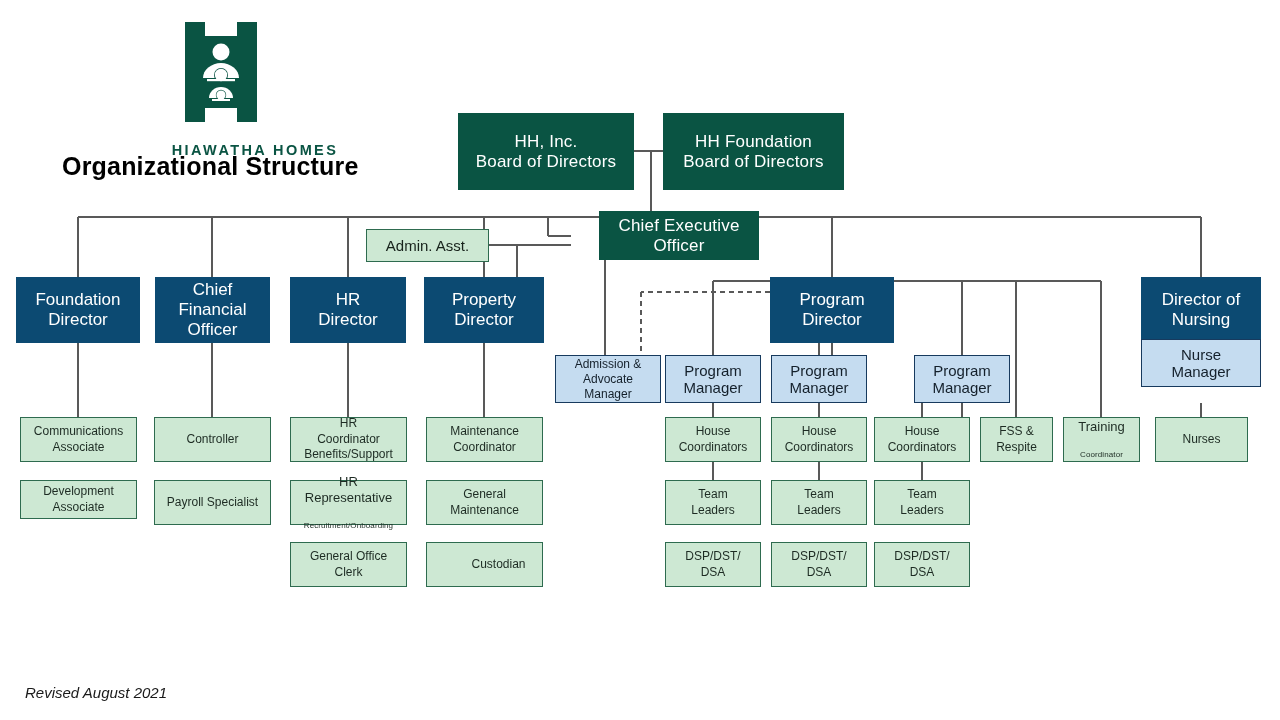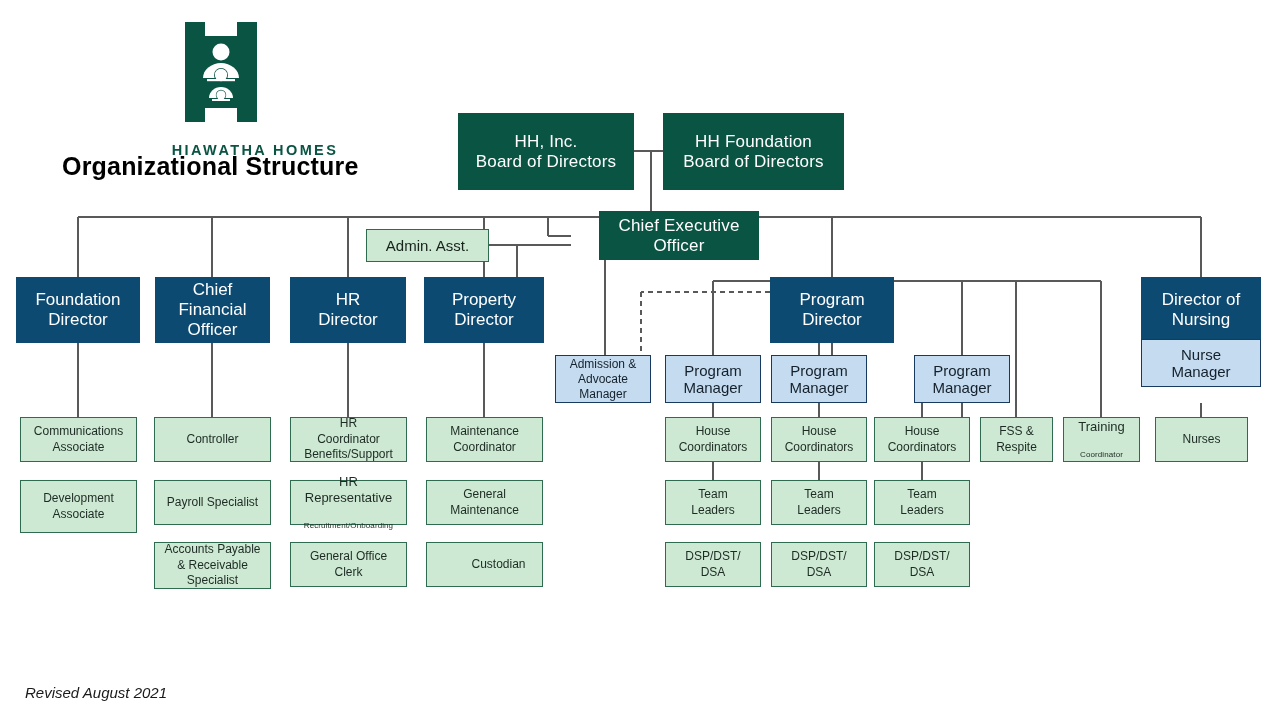--- a/index.html
+++ b/index.html
@@ -188,21 +188,21 @@
   </div>
   <div class="node navy" style="left:770px;top:277px;width:124px;height:66px;">
     <span class="lbl">Program
 Director</span>
   </div>
   <div class="node navy" style="left:1141px;top:277px;width:120px;height:66px;">
     <span class="lbl">Director of
 Nursing</span>
   </div>
 
-  <div class="node lblue small" style="left:555px;top:355px;width:96px;height:48px;align-items:center;">
+  <div class="node lblue small" style="left:555px;top:355px;width:106px;height:48px;align-items:center;">
     <span class="lbl">Admission &amp;
 Advocate
 Manager</span>
   </div>
   <div class="node lblue" style="left:665px;top:355px;width:96px;height:48px;">
     <span class="lbl">Program
 Manager</span>
   </div>
   <div class="node lblue" style="left:771px;top:355px;width:96px;height:48px;">
     <span class="lbl">Program
@@ -214,35 +214,30 @@
   </div>
   <div class="node lblue" style="left:1141px;top:339px;width:120px;height:48px;">
     <span class="lbl">Nurse
 Manager</span>
   </div>
 
   <div class="node lgreen" style="left:20px;top:417px;width:117px;height:45px;">
     <span class="lbl">Communications
 Associate</span>
   </div>
-  <div class="node lgreen" style="left:20px;top:480px;width:117px;height:53px;">
+  <div class="node lgreen" style="left:20px;top:480px;width:117px;height:39px;">
     <span class="lbl">Development
 Associate</span>
   </div>
 
   <div class="node lgreen" style="left:154px;top:417px;width:117px;height:45px;">
     <span class="lbl">Controller</span>
   </div>
   <div class="node lgreen" style="left:154px;top:480px;width:117px;height:45px;">
     <span class="lbl">Payroll Specialist</span>
-  </div>
-  <div class="node lgreen" style="left:154px;top:542px;width:117px;height:47px;">
-    <span class="lbl">Accounts Payable
-&amp; Receivable
-Specialist</span>
   </div>
 
   <div class="node lgreen" style="left:290px;top:417px;width:117px;height:45px;">
     <span class="lbl">HR
 Coordinator
 Benefits/Support</span>
   </div>
   <div class="node lgreen" style="left:290px;top:480px;width:117px;height:45px;">
     <span class="lbl">
       <span class="bigline">HR

